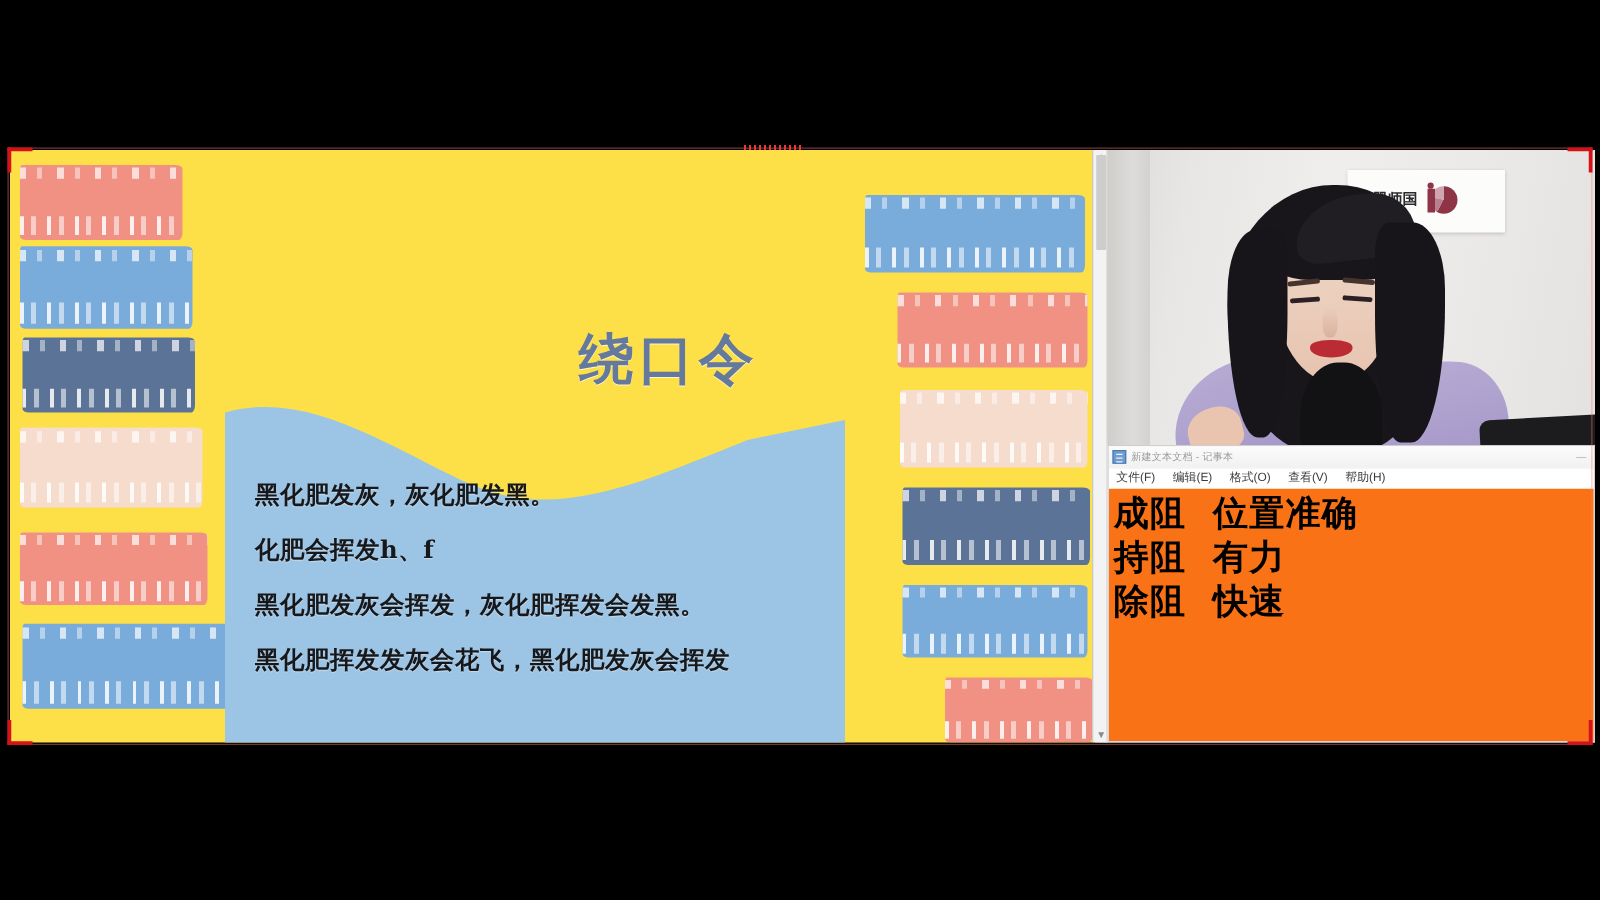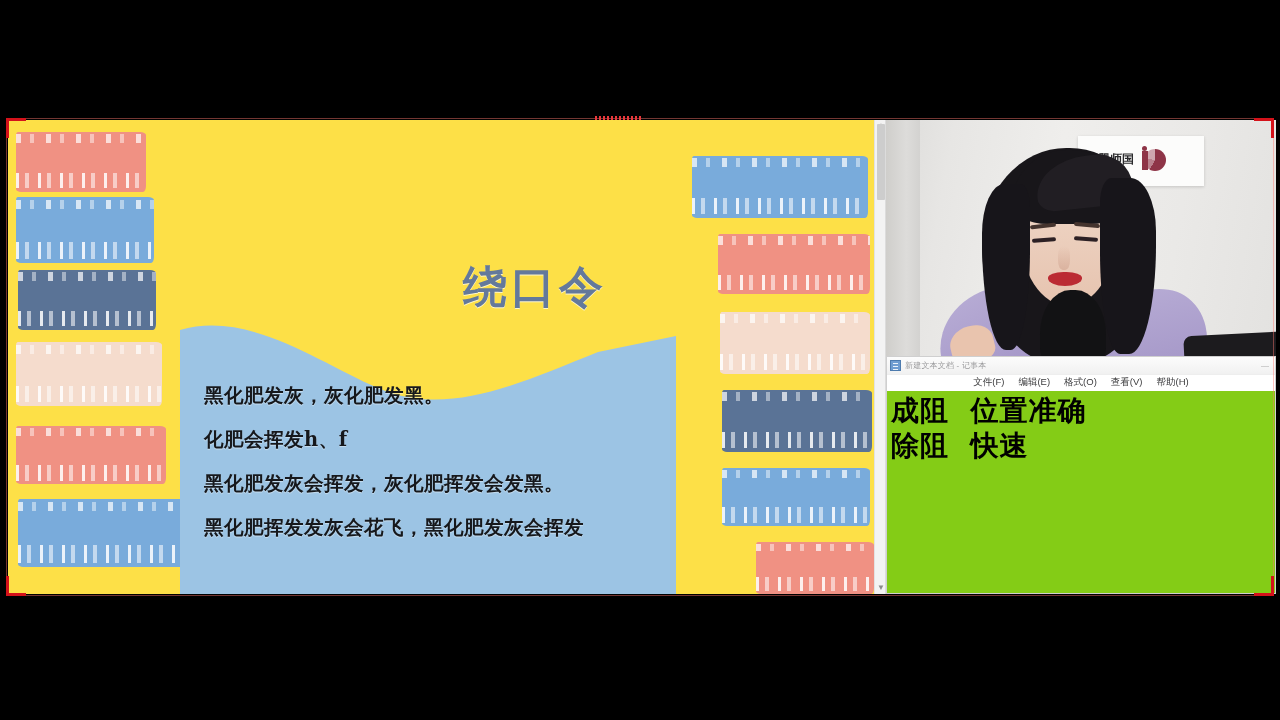--- a/index.html
+++ b/index.html
@@ -220,25 +220,24 @@
     content:""; position:absolute; left:2px; top:2px; right:2px; height:1px; background:#eaf2fa;
     box-shadow:0 3px 0 #eaf2fa, 0 6px 0 #eaf2fa;
   }
   #np-title .txt { font-size:8px; color:#9a9a9c; letter-spacing:.2px; white-space:nowrap; }
   #np-title .spacer { flex:1; }
   #np-title .btn { font-size:8px; color:#aaa; width:14px; text-align:center; }
   #np-menu {
     height:16px; background:#fff; display:flex; align-items:center; gap:14px;
     padding:0 6px; font-size:9.5px; color:#3b3b3d; white-space:nowrap;
     border-bottom:1px solid #fff;
-    justify-content:center;
   }
   #np-body {
     position:absolute; left:0; right:0; top:34px; bottom:0;
-    background:#84cc16; padding:2px 4px 0 4px; overflow:hidden;
+    background:#f97316; padding:2px 4px 0 4px; overflow:hidden;
   }
   #np-body .line {
     font-family:"DejaVu Sans", sans-serif;
     font-size:28px; font-weight:bold; color:#000; line-height:35px;
     white-space:pre; letter-spacing:1px;
   }
 
   
   #gutter {
     position:absolute; left:876px; top:356px; width:10px; height:238px;
@@ -394,20 +393,21 @@
     <div id="np-menu">
       <span>文件(F)</span>
       <span>编辑(E)</span>
       <span>格式(O)</span>
       <span>查看(V)</span>
       <span>帮助(H)</span>
     </div>
 
     <div id="np-body">
       <div class="line">成阻  位置准确</div>
+      <div class="line">持阻  有力</div>
       <div class="line">除阻  快速</div>
     </div>
   </div>
 
   <div id="frame">
     <span class="corner c-tl">
         <i class="h"></i>
         <i class="v"></i>
       </span>
     <span class="corner c-tr">

